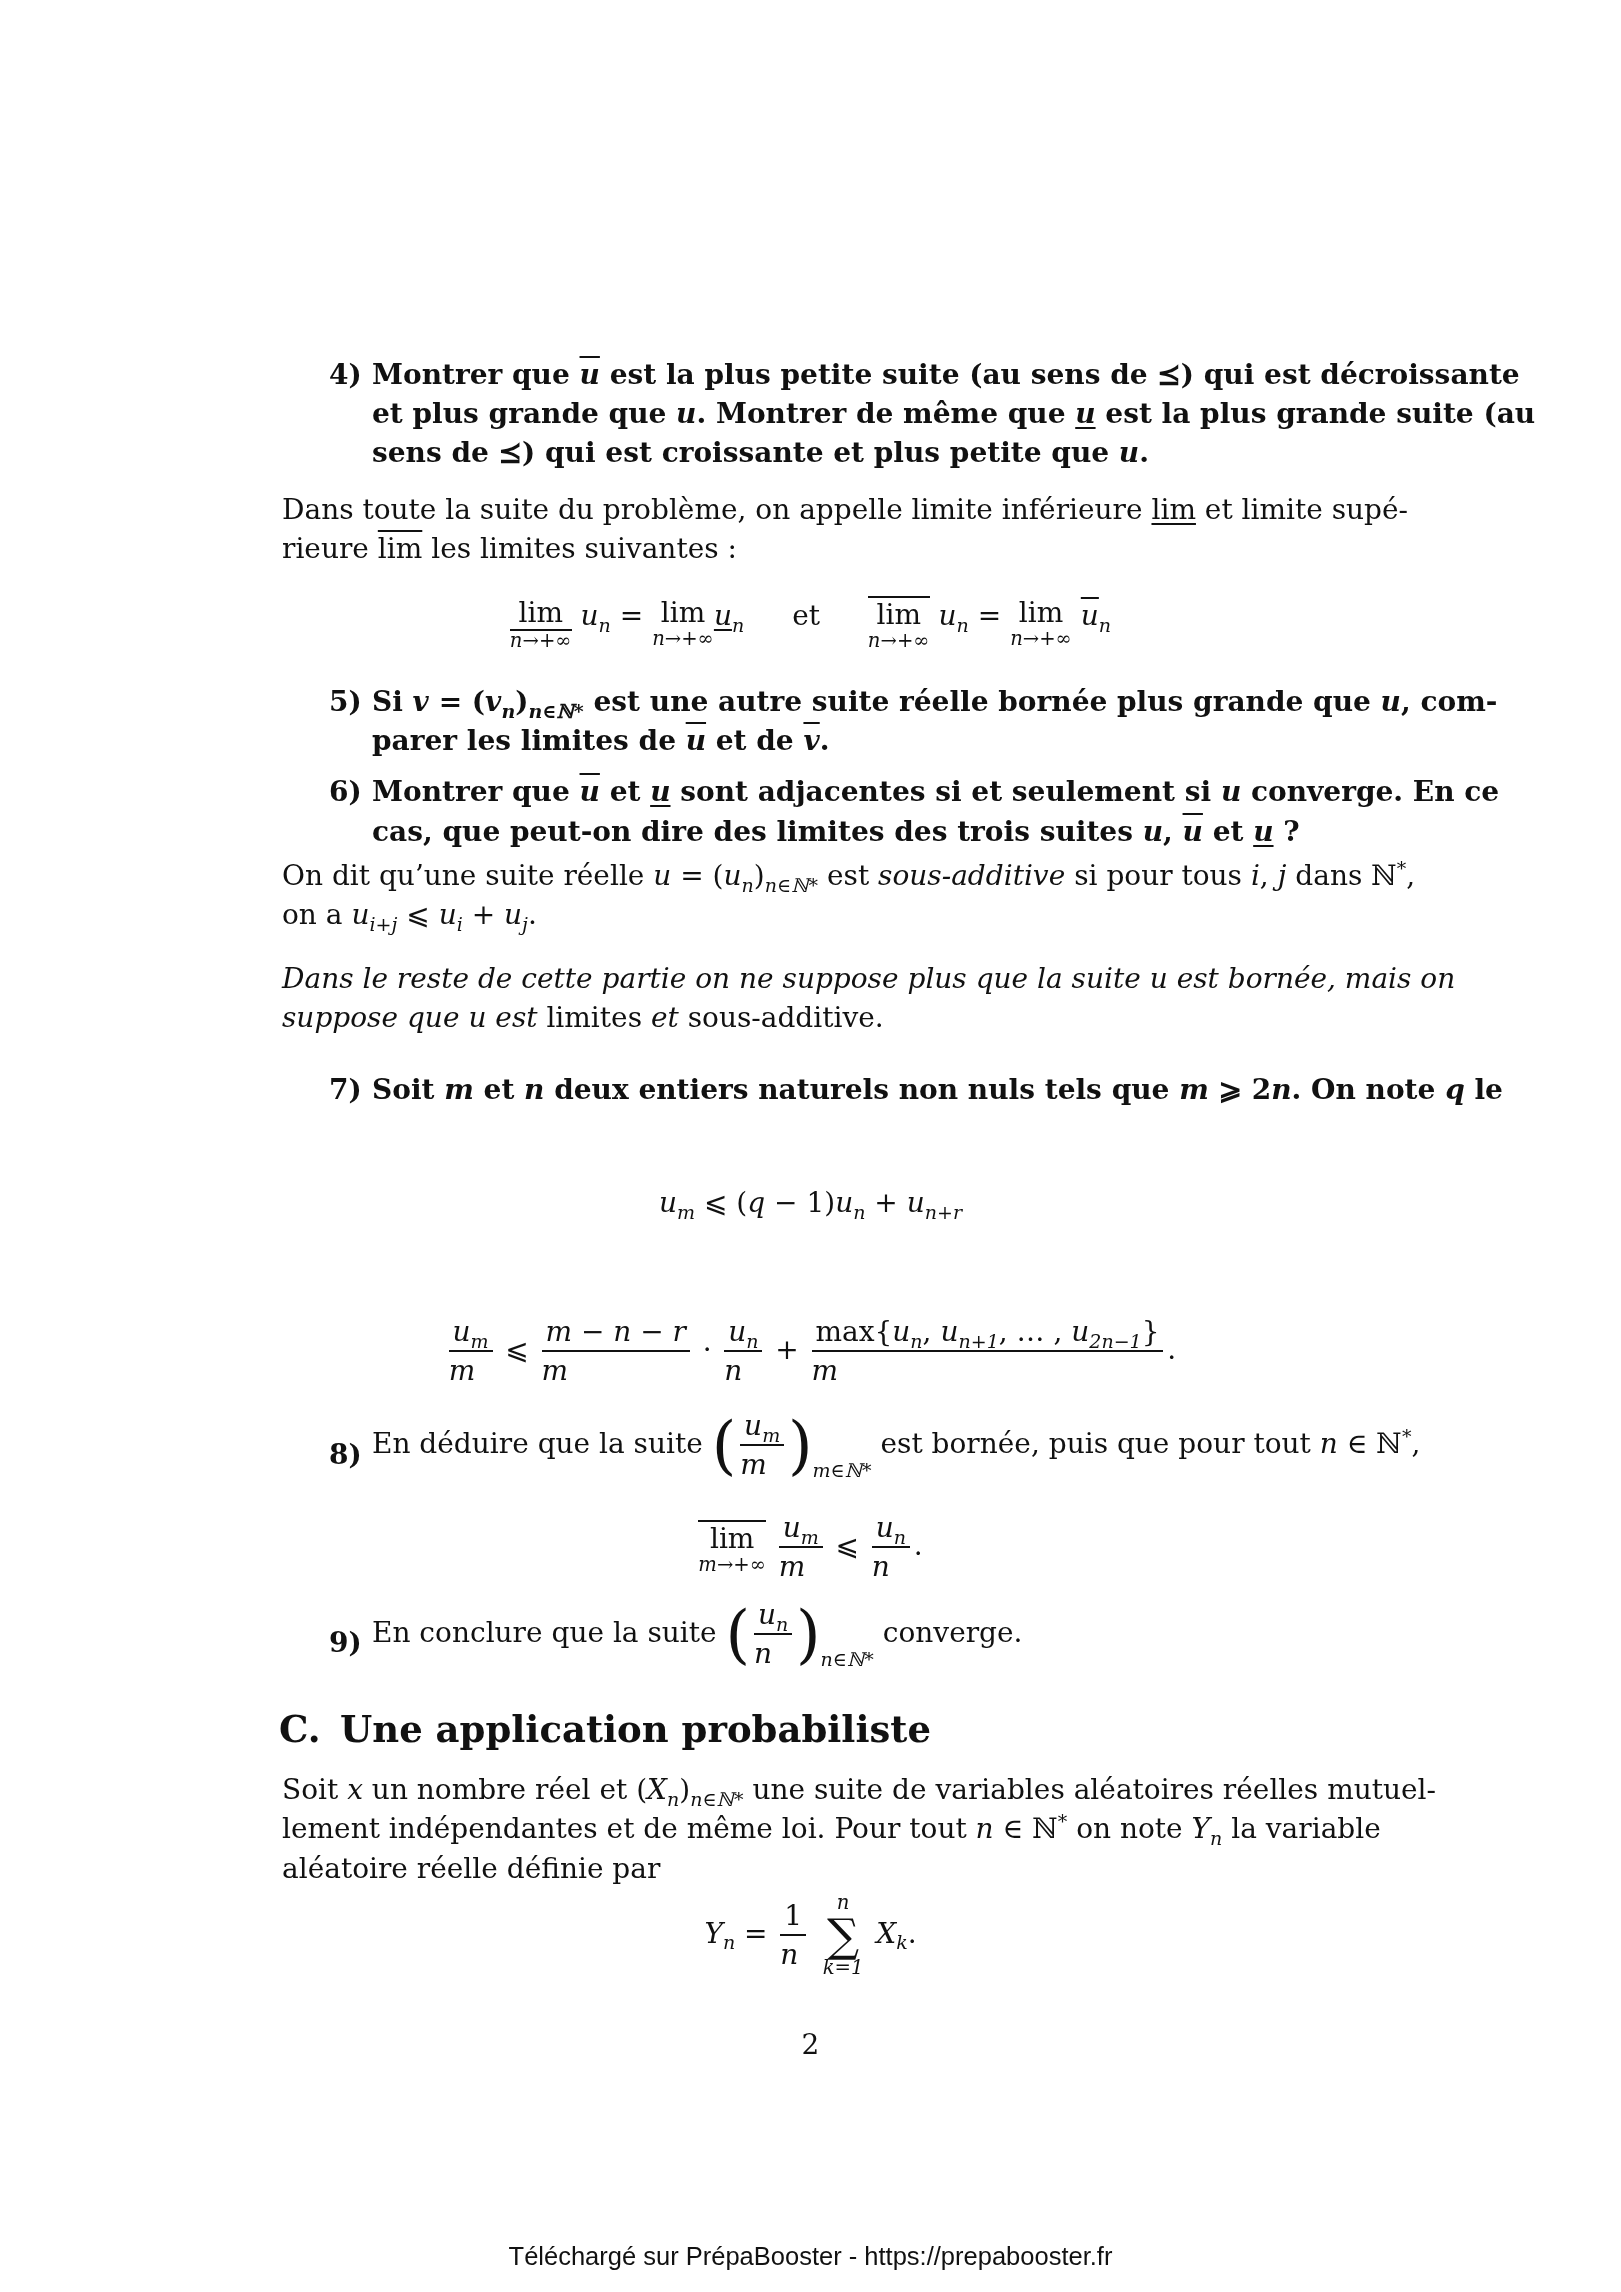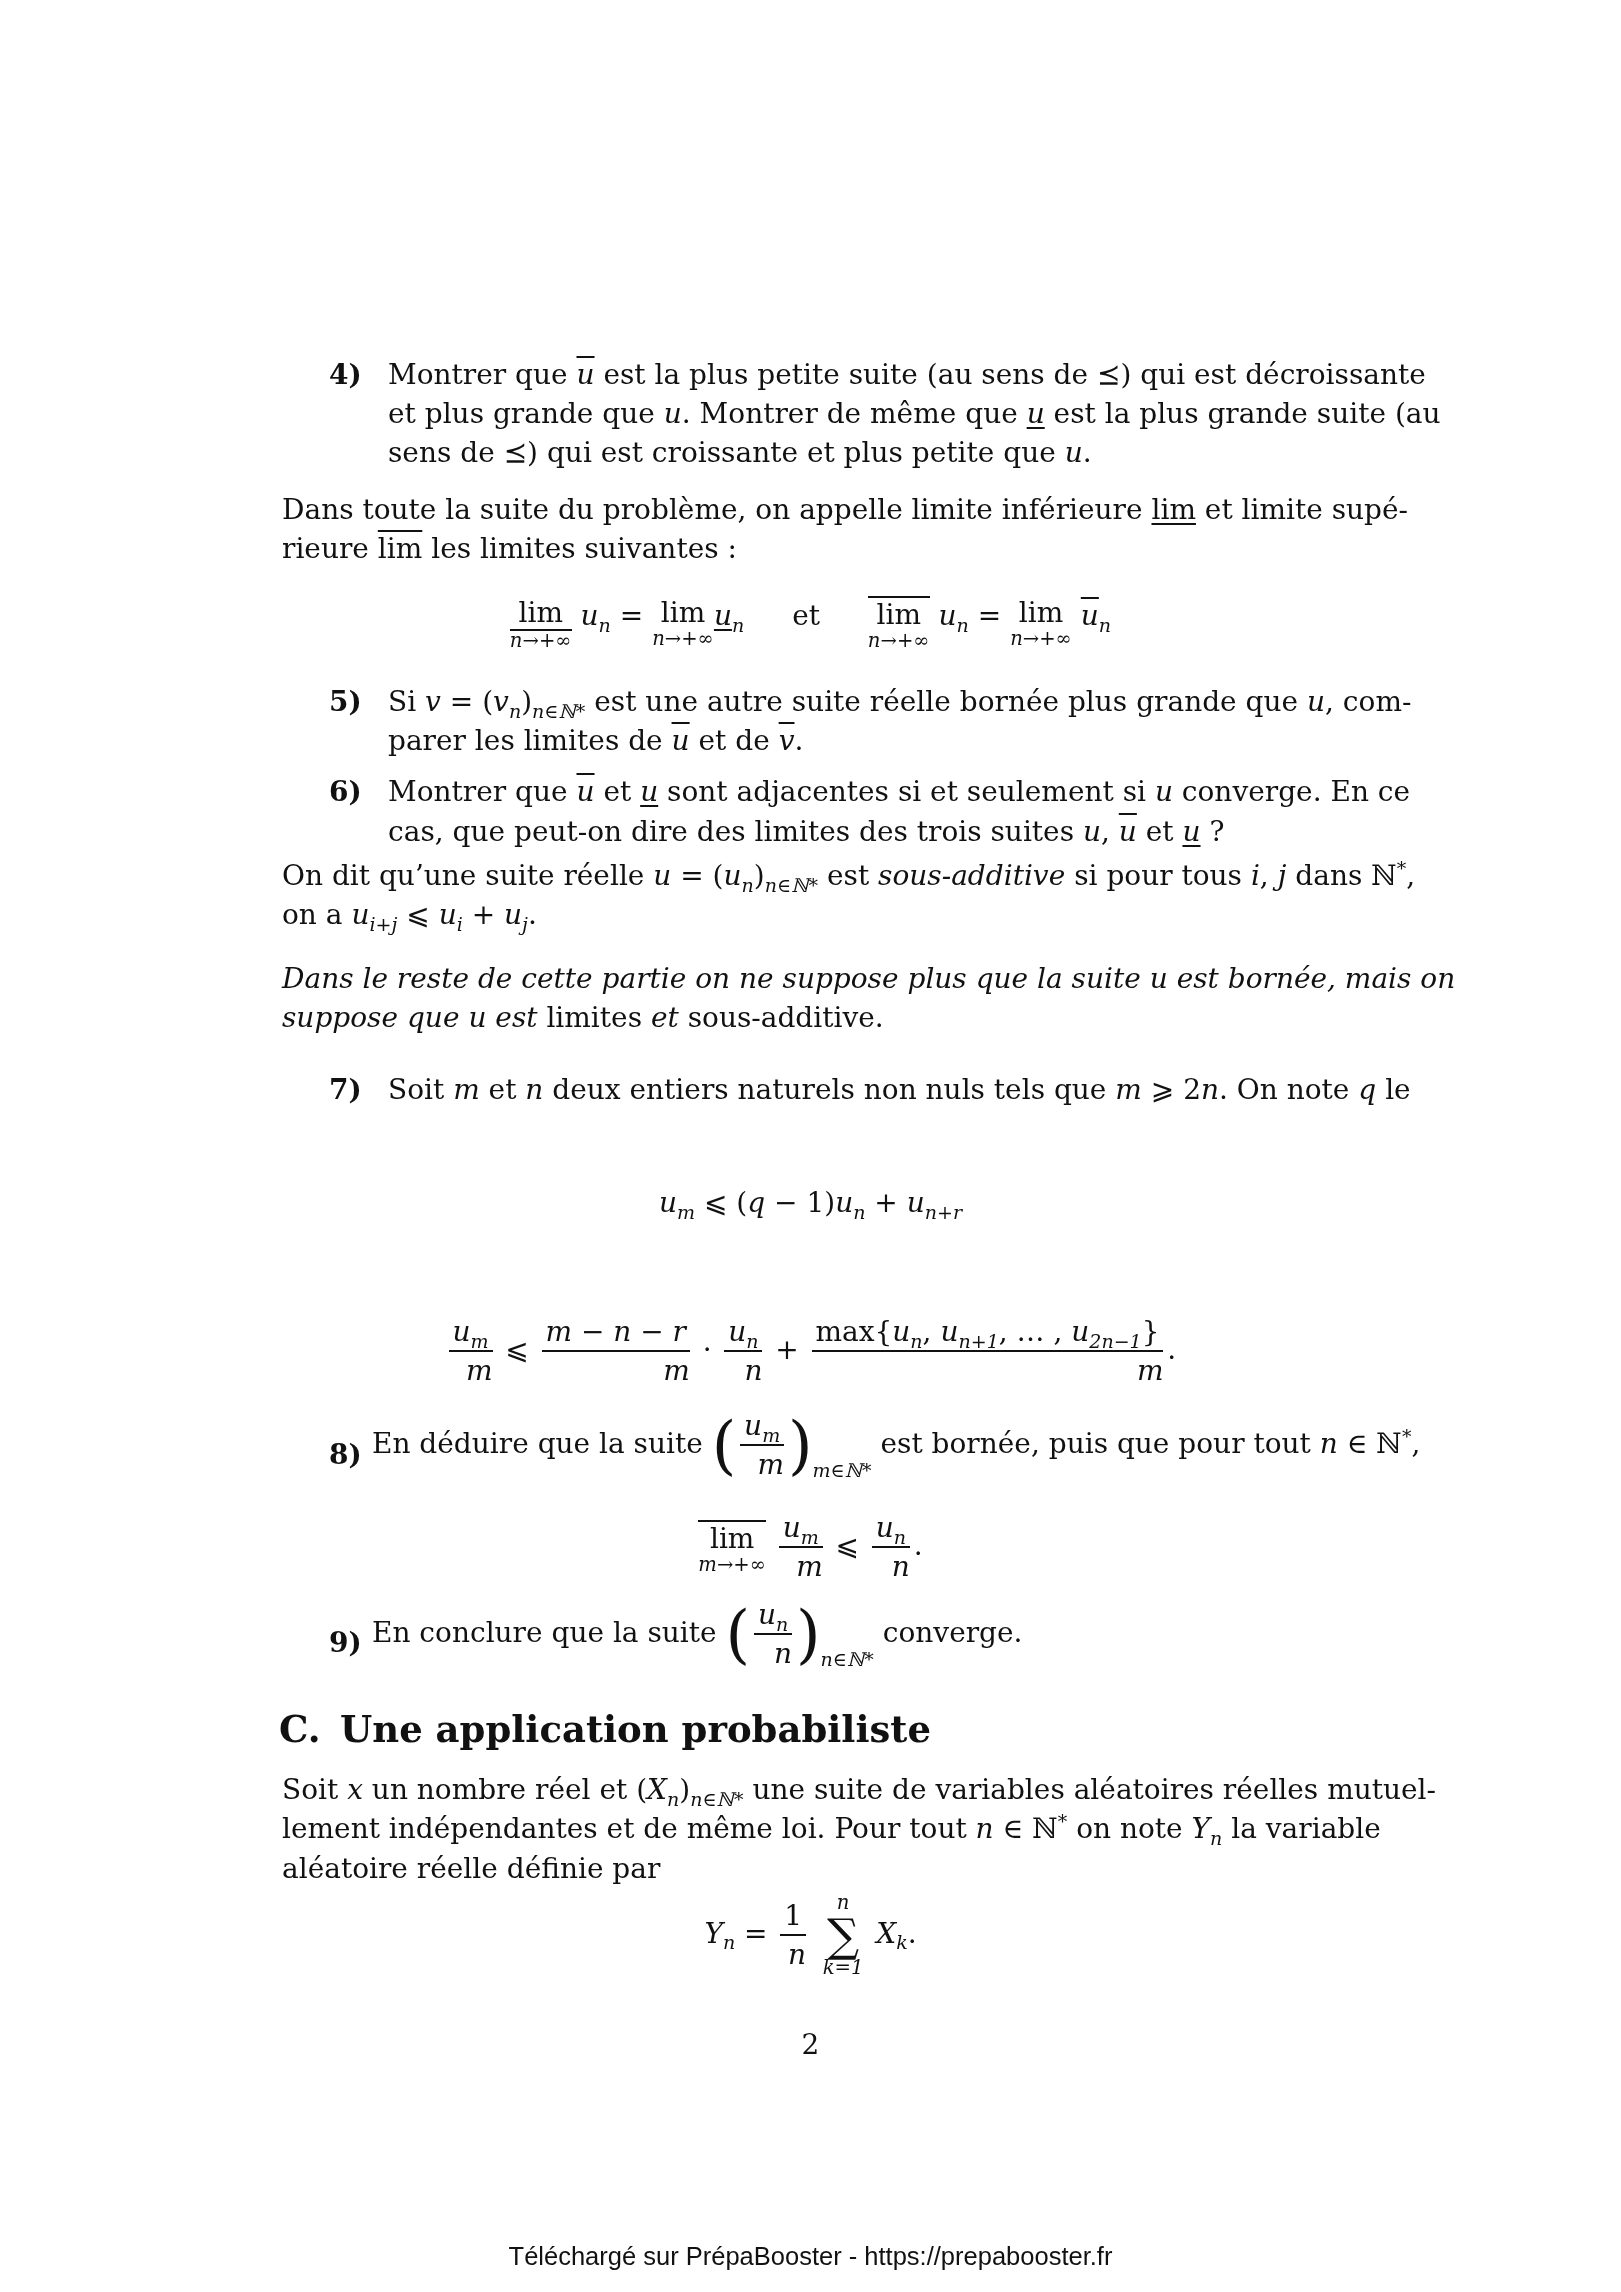--- a/index.html
+++ b/index.html
@@ -1,35 +1,35 @@
 <!DOCTYPE html>
 <html><head>
 <meta charset="utf-8">
 <style>
   html, body { margin: 0; padding: 0; background: #ffffff; }
   body { width: 1621px; height: 2293px; position: relative; overflow: hidden;
          font-family: "DejaVu Serif", "Liberation Serif", serif; color: #111; }
   .page { position: absolute; left: 0; top: 0; width: 1621px; height: 2293px; }
   .line { position: absolute; white-space: nowrap; font-size: 28px; line-height: 39px; }
   .full { left: 282px; width: 1055px; text-align: justify; text-align-last: justify; }
-  .item { left: 388px; width: 964px; text-align: justify; text-align-last: justify; }
+  .item { left: 372px; width: 964px; text-align: justify; text-align-last: justify; font-weight: bold; }
   .left { text-align: center; text-align-last: left; }
   .num { position: absolute; left: 329px; font-weight: bold; font-size: 28px; line-height: 39px; }
   .center { position: absolute; left: 0; width: 1621px; text-align: center; font-size: 28px; line-height: 39px; white-space: nowrap; }
   i, .mi { font-style: italic; }
   .ol { text-decoration: overline; }
   .ul { text-decoration: underline; text-underline-offset: 3.9px; }
   sub { font-size: 0.68em; vertical-align: -0.35em; line-height: 0; font-style: italic; }
   sup { font-size: 0.68em; vertical-align: 0.5em; line-height: 0; }
   .limop { display: inline-block; text-align: center; vertical-align: top; position: relative; }
   .limop .top { display: block; line-height: 33px; }
   .limop .bot { display: block; font-size: 19.6px; line-height: 19.6px; font-style: italic; }
   .lim-ol { border-top: 2px solid #111; padding-top: 0; }
   .lim-ul { border-bottom: 2px solid #111; }
-  .frac { display: inline-block; vertical-align: middle; text-align: right; margin: 0 3.9px; }
+  .frac { display: inline-block; vertical-align: middle; text-align: left; margin: 0 3.9px; }
   .frac .n { display: block; border-bottom: 2px solid #111; padding: 0 3.9px; line-height: 37px; }
   .frac .d { display: block; line-height: 37px; }
   .paren { font-size: 63px; vertical-align: middle; line-height: 63px; font-weight: 200; }
   .heading { position: absolute; left: 279px; font-weight: bold; font-size: 37px; line-height: 49px; white-space: nowrap; }
   .heading .hnum { display: inline-block; width: 61px; }
   .footer { position: absolute; left: 0; width: 1621px; text-align: center; font-family: "Liberation Sans", sans-serif; font-size: 25.5px; line-height: 31px; color: #111; }
   .sum { display: inline-block; vertical-align: middle; text-align: center; margin: 0 3.9px; }
   .sum .s-top, .sum .s-bot { display: block; font-size: 19.6px; line-height: 21.6px; font-style: italic; }
   .sum .s-op { display: block; font-size: 45px; line-height: 43px; }
   .pn { position: absolute; left: 0; width: 1621px; text-align: center; font-size: 28px; line-height: 39px; }

